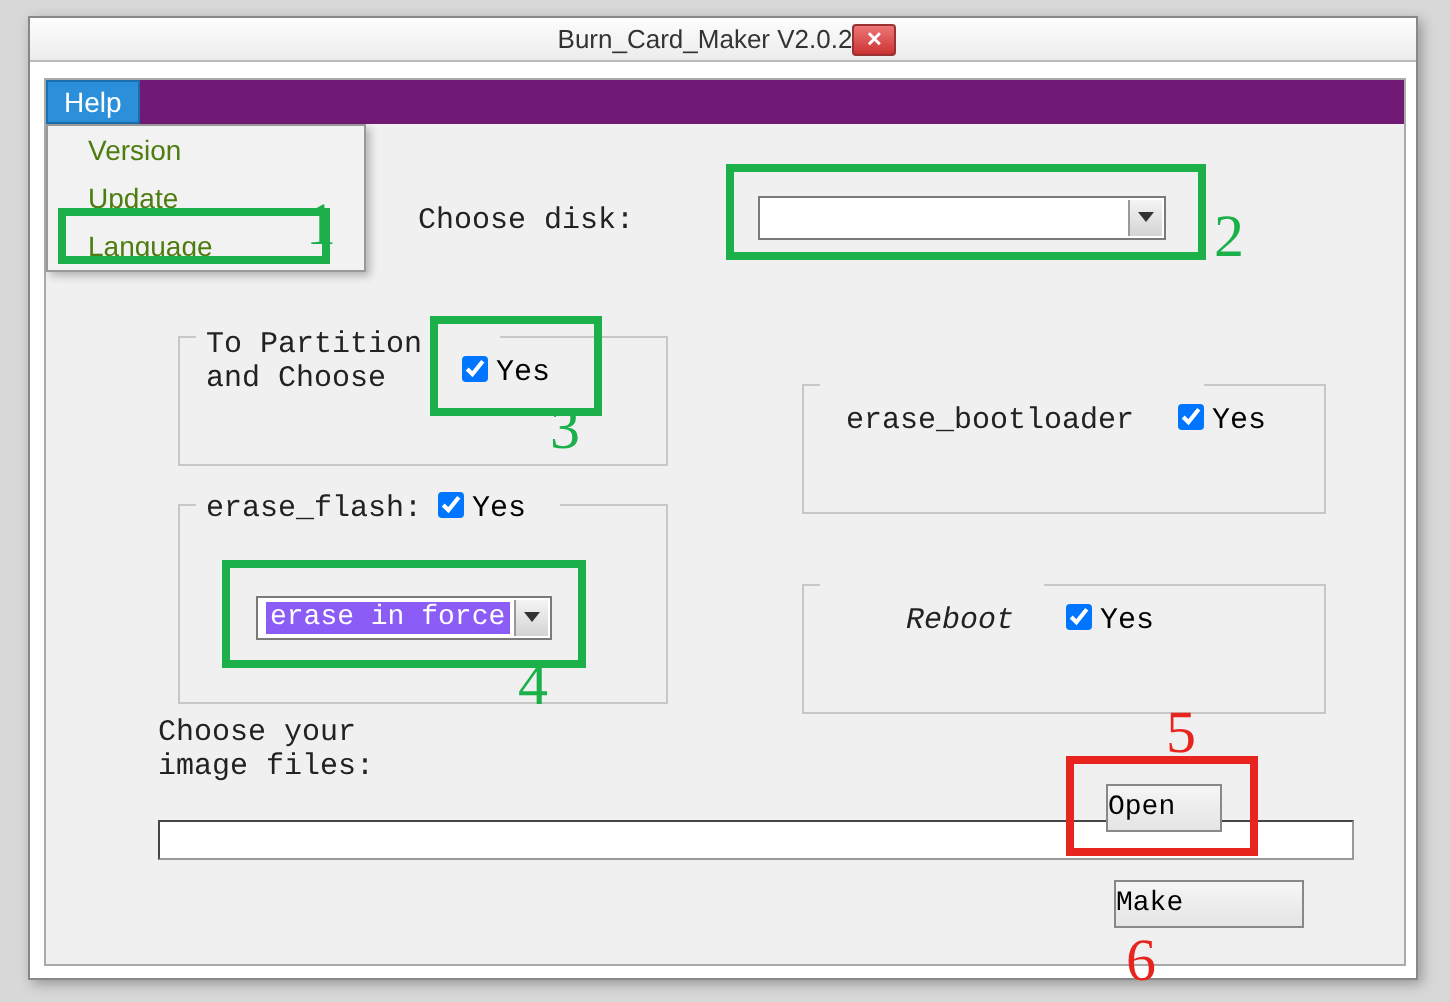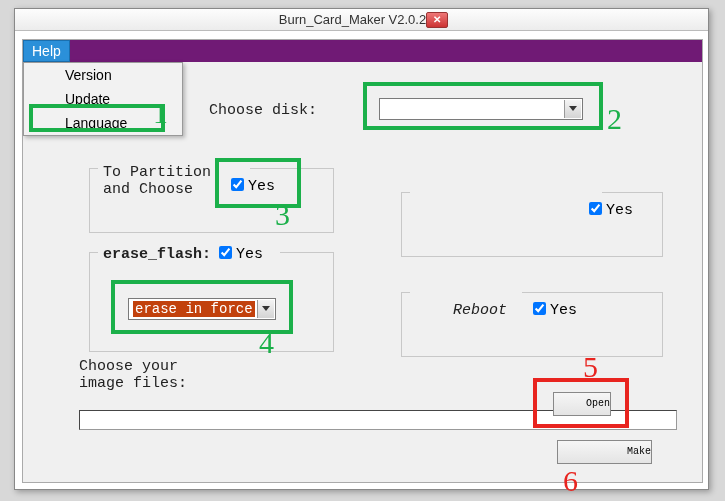--- a/index.html
+++ b/index.html
@@ -70,24 +70,24 @@
   .dropdown {
     position: absolute;
     left: 0; top: 22px;
     width: 160px;
     background: #f2f2f2;
     border: 1px solid #999;
     box-shadow: 2px 2px 4px rgba(0,0,0,0.25);
     z-index: 20;
   }
   .dropdown-item {
-    padding: 4px 8px 4px 41px;
+    padding: 4px 8px 4px 20px;
     font-family: "Segoe UI", Tahoma, sans-serif;
     font-size: 14px;
-    color: #000000;
+    color: #4d7c0f;
     cursor: pointer;
   }
   .content { position: relative; width: 100%; height: calc(100% - 22px); }
 
   .lbl { position: absolute; color: #222; }
 
   .combo {
     position: absolute;
     height: 22px;
     background: #fff;
@@ -98,21 +98,21 @@
   }
   .combo .arrow {
     position: absolute; right: 1px; top: 1px;
     width: 17px; height: 18px;
     background: linear-gradient(#f4f4f4,#d4d4d4);
     border-left: 1px solid #999;
     display: flex; align-items: center; justify-content: center;
   }
   .combo .arrow::after { content: ""; border: 4px solid transparent; border-top: 5px solid #333; margin-top: 3px; }
   .combo.sel .val {
-    background: #c2410c; color: #fff;
+    background: #8b5cf6; color: #fff;
     padding: 0 2px; outline: 1px dotted #fff;
   }
 
   .group {
     position: absolute;
     border: 1px solid #c8c8c8;
     border-top: none;
   }
   .group::before {
     content: "";
@@ -146,22 +146,22 @@
     width: 598px; height: 20px;
     background: #fff;
     border: 1px inset #999;
   }
   .btn {
     position: absolute;
     width: 58px; height: 24px;
     background: linear-gradient(#f6f6f6,#e4e4e4);
     border: 1px solid #888;
     font-family: "Consolas","Courier New", monospace;
-    font-size: 10px;
-    text-align: right;
+    font-size: 14px;
+    text-align: left;
     line-height: 22px;
     cursor: pointer;
   }
 
   
   .ann { position: absolute; border: 4px solid #1bb04a; z-index: 30; pointer-events: none; }
   .ann.red { border-color: #e8241f; }
   .num {
     position: absolute;
     font-family: Georgia, "Times New Roman", serif;
@@ -203,31 +203,32 @@
       </div>
 
       <div class="group g1"></div>
       <div class="lbl" style="left:80px; top:102px; width:110px; line-height:17px;">To Partition and Choose</div>
       <label class="check" style="left:208px; top:116px;">
         <input type="checkbox" checked="" style="">
         <span>Yes</span>
       </label>
 
       <div class="group g2"></div>
-      <div class="lbl" style="left:80px; top:184px;font-weight:bold;">erase_flash:</div>
+      <div class="lbl" style="left:80px; top:184px;">erase_flash:</div>
       <label class="check" style="left:196px; top:184px;">
         <input type="checkbox" checked="" style="">
         <span>Yes</span>
       </label>
       <div class="combo sel" style="left:105px; top:236px; width:148px;">
         <span class="val">erase in force</span>
         <div class="arrow"></div>
       </div>
 
       <div class="group g3"></div>
+      <div class="lbl" style="left:400px; top:140px;">erase_bootloader</div>
       <label class="check" style="left:566px; top:140px;">
         <input type="checkbox" checked="" style="">
         <span>Yes</span>
       </label>
 
       <div class="group g4"></div>
       <div class="lbl" style="left:430px; top:240px;font-style:italic;">Reboot</div>
       <label class="check" style="left:510px; top:240px;">
         <input type="checkbox" checked="" style="">
         <span>Yes</span>

